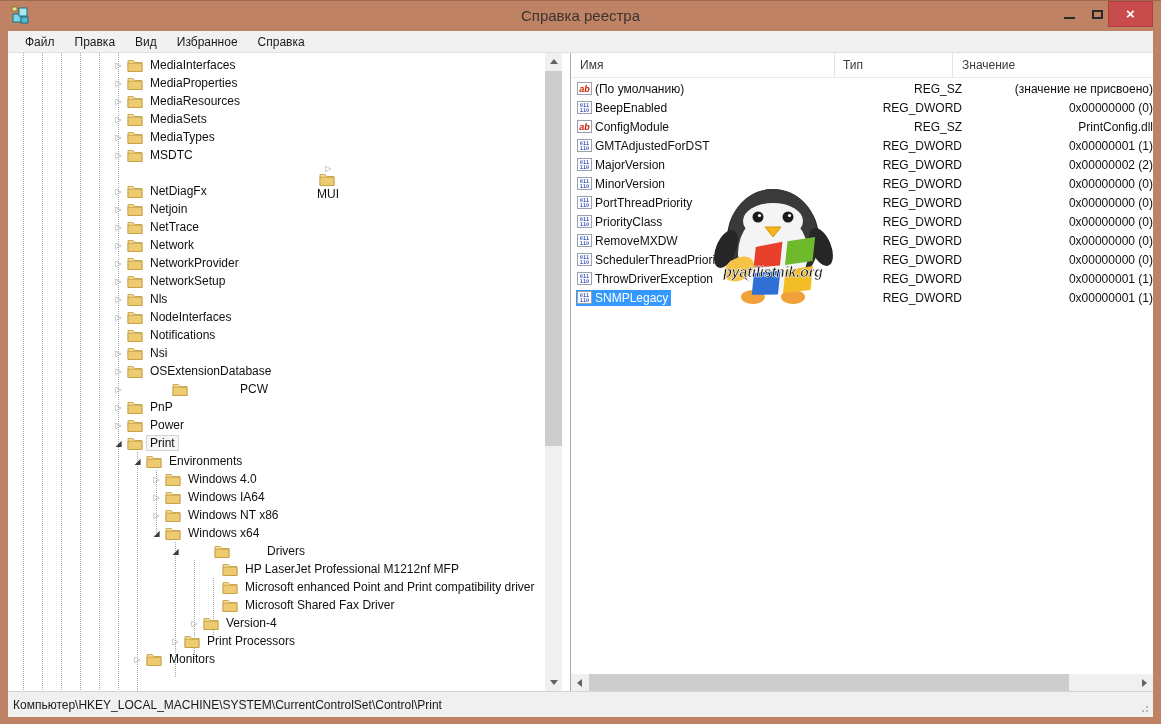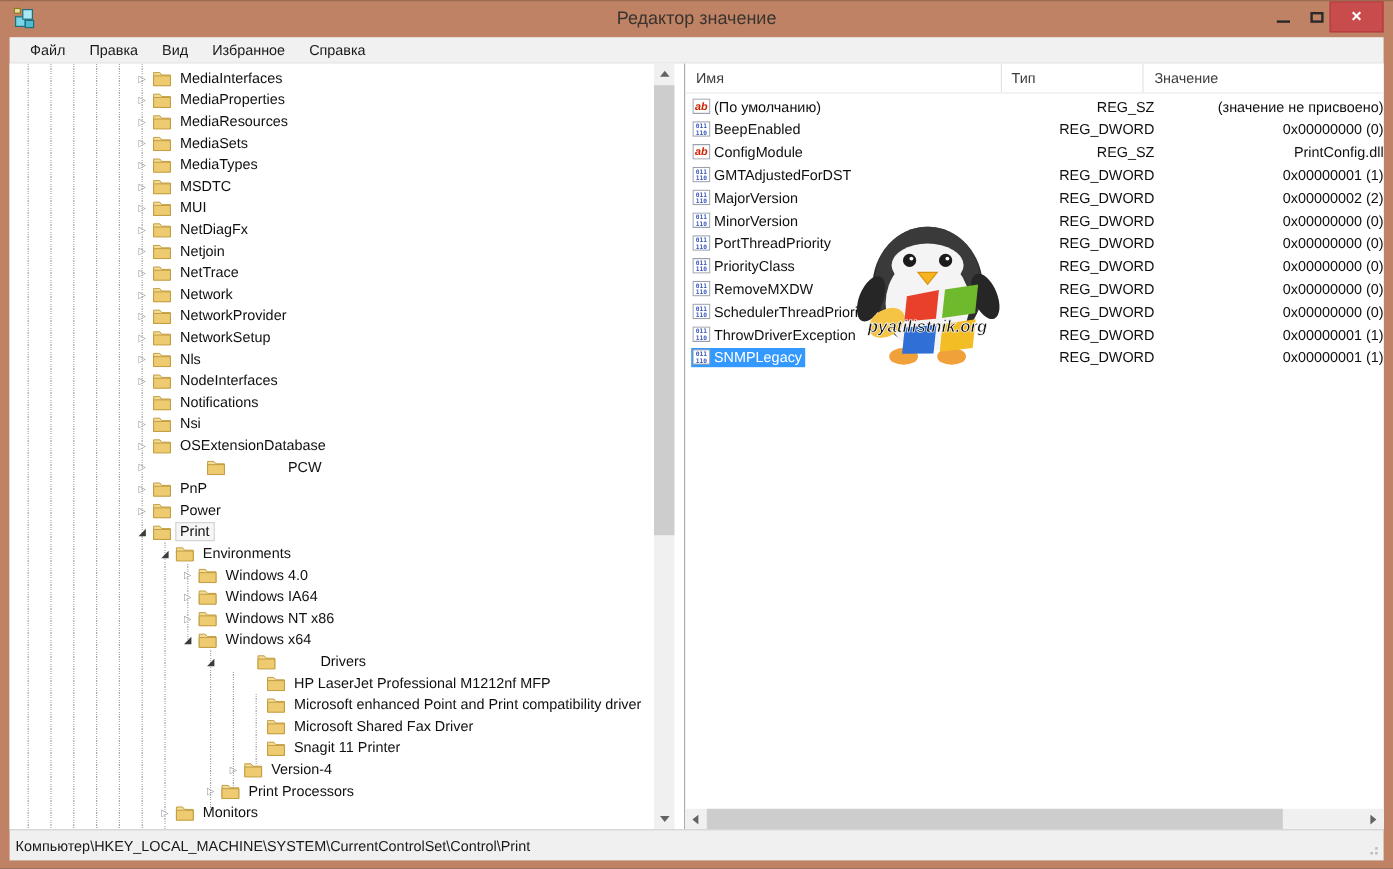--- a/index.html
+++ b/index.html
@@ -89,21 +89,21 @@
 
   <div class="titlebar">
     <span class="app-icon">
       <svg width="20" height="20" viewBox="0 0 20 20">
         <rect x="2" y="9" width="8" height="8" fill="#79d6e6" stroke="#1d6f80"></rect>
         <rect x="8" y="3" width="8" height="8" fill="#a9e8f2" stroke="#1d6f80"></rect>
         <rect x="10" y="12" width="7" height="6" fill="#4fb9cf" stroke="#1d6f80"></rect>
         <rect x="1" y="2" width="5" height="4" fill="#e8e090" stroke="#8a7a2a"></rect>
       </svg>
     </span>
-    <span class="win-title">Редактор значение</span>
+    <span class="win-title">Справка реестра</span>
     <span class="btn btn-min">
         <i></i>
       </span>
     <span class="btn btn-max">
         <i></i>
       </span>
     <span class="btn btn-close"></span>
   </div>
 
   <div class="menubar">
@@ -195,21 +195,21 @@
             <span class="twisty"></span>
             <span class="folder">
               <svg width="16" height="13" viewBox="0 0 16 13">
                 <path d="M1 1.5 h5.2 l1.6 2 H15 v9 H1 z" fill="#f3dc96" stroke="#c09a3e" stroke-width="0.8"></path>
                 <path d="M1 4.2 H15 V12.5 H1 z" fill="#eecb70" stroke="#c09a3e" stroke-width="0.8"></path>
               </svg>
             </span>
             <span class="tlabel">MSDTC</span>
           </div>
 
-          <div class="tree-row" data-state="collapsed" style="padding-left: 103px;">
+          <div class="tree-row" data-state="collapsed" style="padding-left: 103px; flex-direction: column;">
             <span class="twisty"></span>
             <span class="folder">
               <svg width="16" height="13" viewBox="0 0 16 13">
                 <path d="M1 1.5 h5.2 l1.6 2 H15 v9 H1 z" fill="#f3dc96" stroke="#c09a3e" stroke-width="0.8"></path>
                 <path d="M1 4.2 H15 V12.5 H1 z" fill="#eecb70" stroke="#c09a3e" stroke-width="0.8"></path>
               </svg>
             </span>
             <span class="tlabel">MUI</span>
           </div>
 
@@ -471,30 +471,20 @@
             <span class="twisty"></span>
             <span class="folder">
               <svg width="16" height="13" viewBox="0 0 16 13">
                 <path d="M1 1.5 h5.2 l1.6 2 H15 v9 H1 z" fill="#f3dc96" stroke="#c09a3e" stroke-width="0.8"></path>
                 <path d="M1 4.2 H15 V12.5 H1 z" fill="#eecb70" stroke="#c09a3e" stroke-width="0.8"></path>
               </svg>
             </span>
             <span class="tlabel">Microsoft Shared Fax Driver</span>
           </div>
 
-          <div class="tree-row" data-state="leaf" style="padding-left: 198px;">
-            <span class="twisty"></span>
-            <span class="folder">
-              <svg width="16" height="13" viewBox="0 0 16 13">
-                <path d="M1 1.5 h5.2 l1.6 2 H15 v9 H1 z" fill="#f3dc96" stroke="#c09a3e" stroke-width="0.8"></path>
-                <path d="M1 4.2 H15 V12.5 H1 z" fill="#eecb70" stroke="#c09a3e" stroke-width="0.8"></path>
-              </svg>
-            </span>
-            <span class="tlabel">Snagit 11 Printer</span>
-          </div>
 
           <div class="tree-row" data-state="collapsed" style="padding-left: 179px;">
             <span class="twisty"></span>
             <span class="folder">
               <svg width="16" height="13" viewBox="0 0 16 13">
                 <path d="M1 1.5 h5.2 l1.6 2 H15 v9 H1 z" fill="#f3dc96" stroke="#c09a3e" stroke-width="0.8"></path>
                 <path d="M1 4.2 H15 V12.5 H1 z" fill="#eecb70" stroke="#c09a3e" stroke-width="0.8"></path>
               </svg>
             </span>
             <span class="tlabel">Version-4</span>

